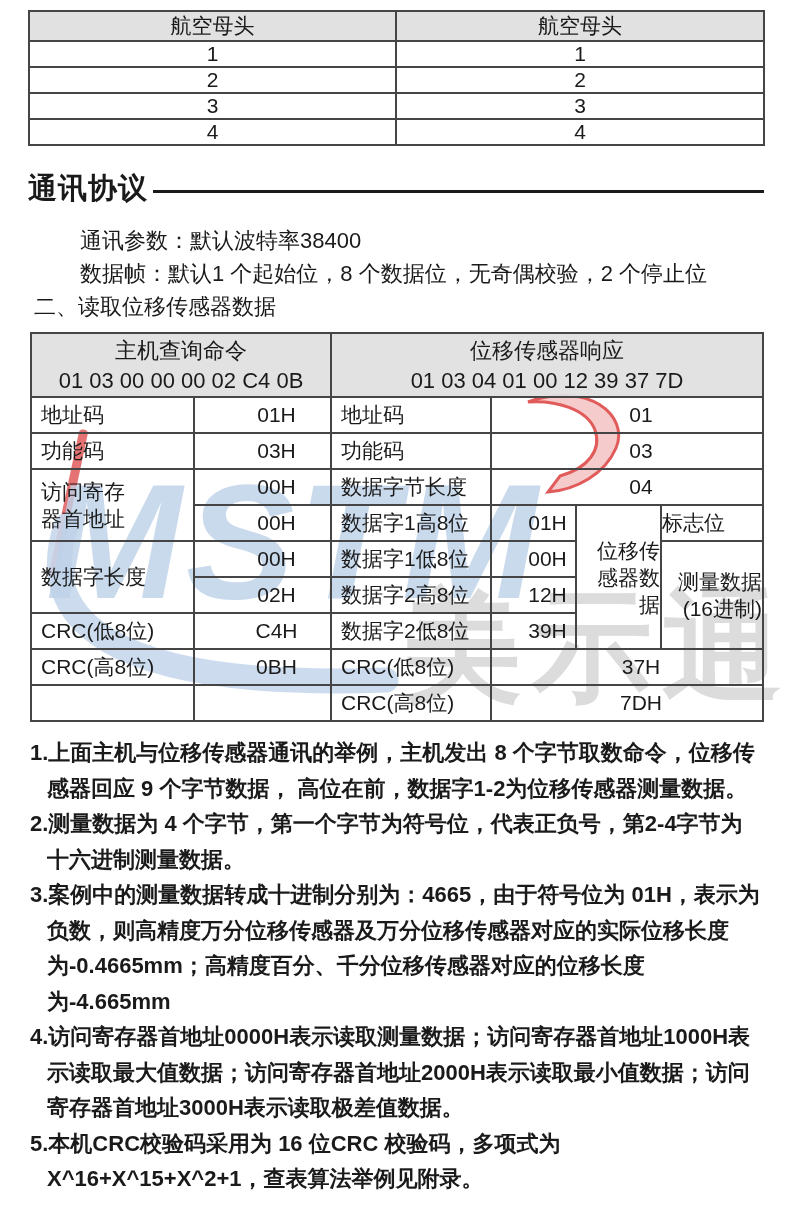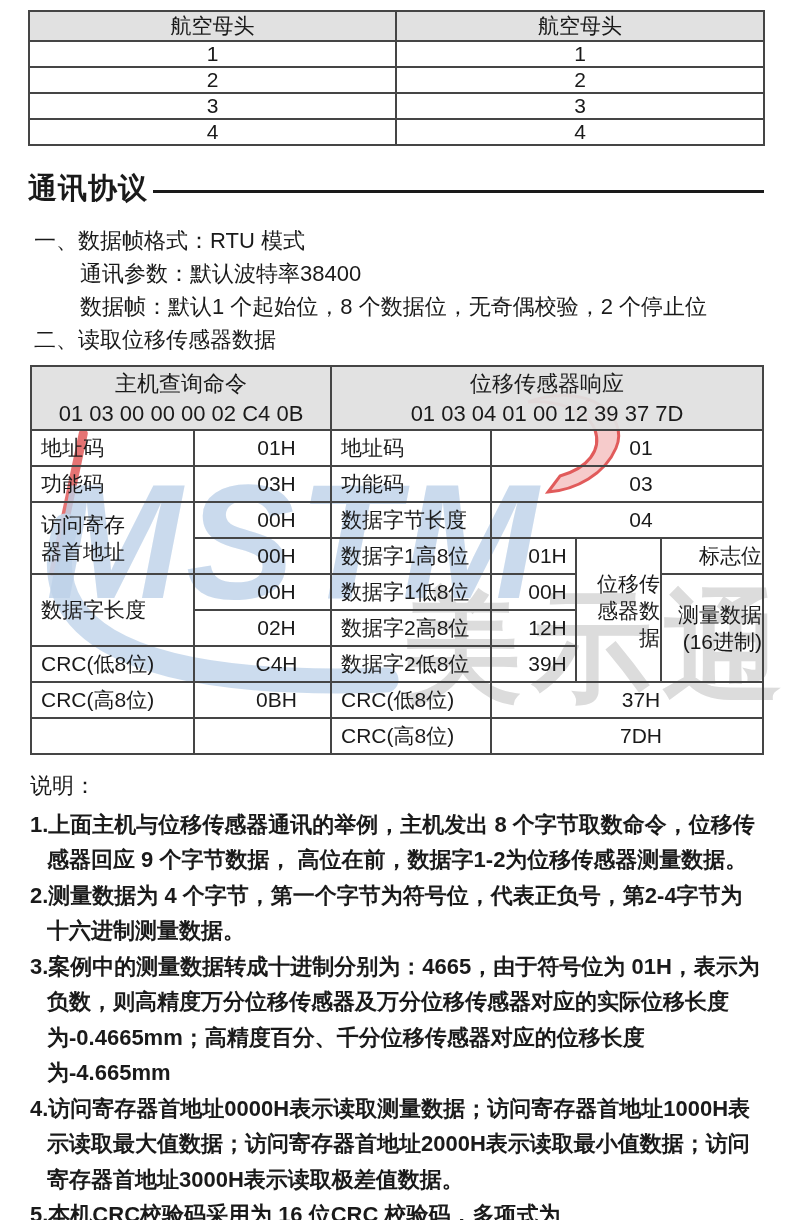--- a/index.html
+++ b/index.html
@@ -47,21 +47,21 @@
   .proto-table { margin:9px 0 0 30px; width:732px; font-size:21px; }
   .proto-table th {
     background:rgba(224,224,224,.95); font-weight:normal;
     height:64px; vertical-align:middle; text-align:center;
   }
   .proto-table th .tl1 { font-size:22px; }
   .proto-table th .tl2 { font-size:22px; margin-top:2px; }
   .proto-table td { height:36px; vertical-align:middle; background:transparent; }
   .proto-table td.lbl { text-align:left; padding-left:9px; }
   .proto-table td.val { text-align:center;padding-left:28px; }
-  .proto-table td.ctr { text-align:right; }
+  .proto-table td.ctr { text-align:left; }
   .proto-table td.lblm { text-align:right; padding-left:7px; line-height:27px; }
   .reg-wrap { display:inline-block; width:90px; line-height:27px; }
   
   .notes { margin:13px 26px 0 30px; font-size:22px; line-height:35.5px; }
   .notes-heading { margin-bottom:3px; }
   .note { padding-left:17px; text-indent:-17px;font-weight:bold; }
 </style>
 </head>
 <body>
 
@@ -109,21 +109,20 @@
       </tr>
     </tbody>
       </table>
 
     <div class="section-head">
       <span class="section-title">通讯协议</span>
       <span class="section-rule"></span>
     </div>
 
     <div class="intro">
-      <div>一、数据帧格式：RTU 模式</div>
       <div class="sub">通讯参数：默认波特率38400</div>
       <div class="sub">数据帧：默认1 个起始位，8 个数据位，无奇偶校验，2 个停止位</div>
       <div>二、读取位移传感器数据</div>
     </div>
 
     <table class="proto-table">
       <colgroup>
         <col style="width:163px">
           <col style="width:137px">
           <col style="width:160px">
@@ -196,21 +195,20 @@
       <tr>
         <td class="lbl"></td>
         <td class="val"></td>
         <td class="lbl">CRC(高8位)</td>
         <td class="val" colspan="3">7DH</td>
       </tr>
     </tbody>
       </table>
 
     <div class="notes">
-      <div class="notes-heading">说明：</div>
       <div class="note"><span>1.</span><span>上面主机与位移传感器通讯的举例，主机发出 8 个字节取数命令，位移传感器回应 9 个字节数据， 高位在前，数据字1-2为位移传感器测量数据。</span></div>
       <div class="note"><span>2.</span><span>测量数据为 4 个字节，第一个字节为符号位，代表正负号，第2-4字节为十六进制测量数据。</span></div>
       <div class="note"><span>3.</span><span>案例中的测量数据转成十进制分别为：4665，由于符号位为 01H，表示为负数，则高精度万分位移传感器及万分位移传感器对应的实际位移长度为-0.4665mm；高精度百分、千分位移传感器对应的位移长度为-4.665mm</span></div>
       <div class="note"><span>4.</span><span>访问寄存器首地址0000H表示读取测量数据；访问寄存器首地址1000H表示读取最大值数据；访问寄存器首地址2000H表示读取最小值数据；访问寄存器首地址3000H表示读取极差值数据。</span></div>
       <div class="note"><span>5.</span><span>本机CRC校验码采用为 16 位CRC 校验码，多项式为 X^16+X^15+X^2+1，查表算法举例见附录。</span></div>
     </div>
 
   </div>
 </div>
 

